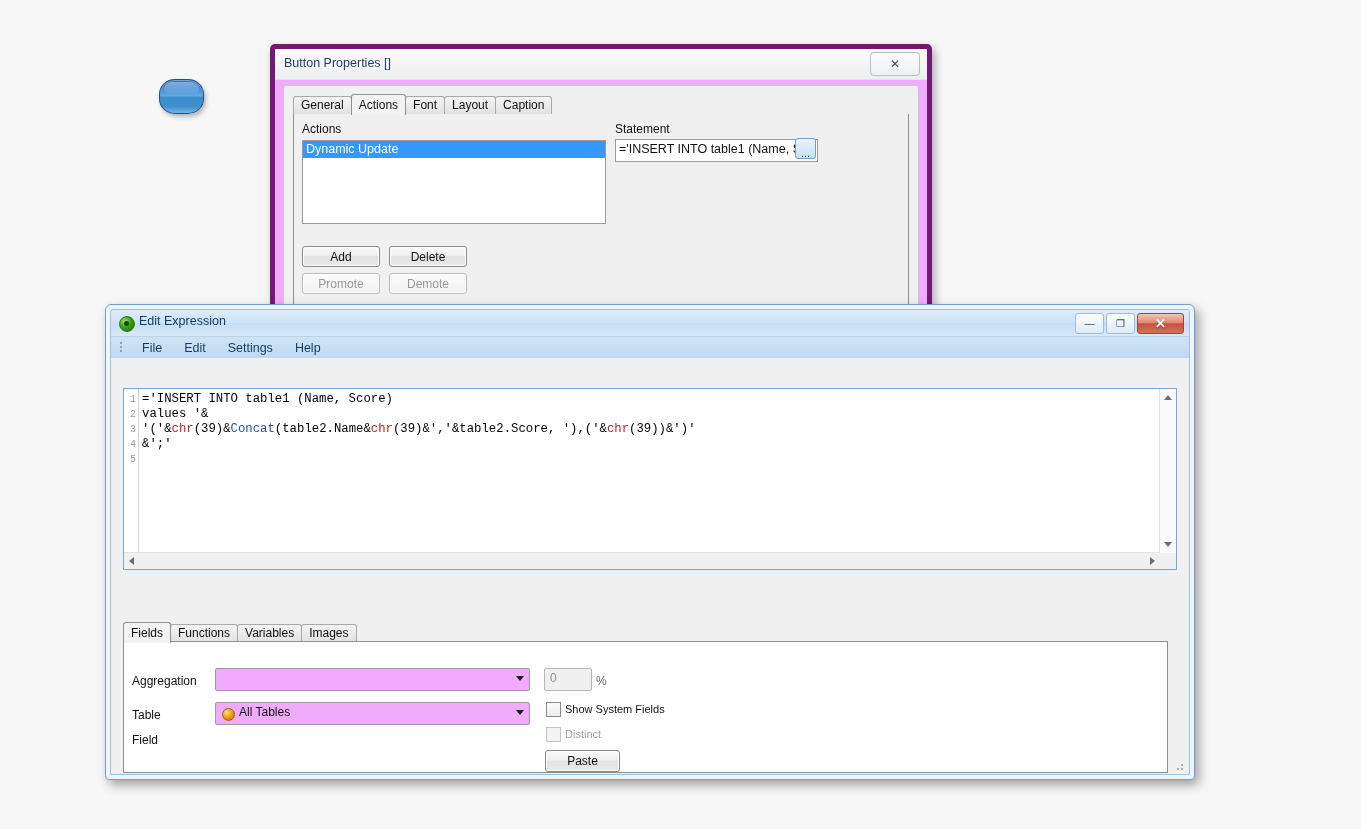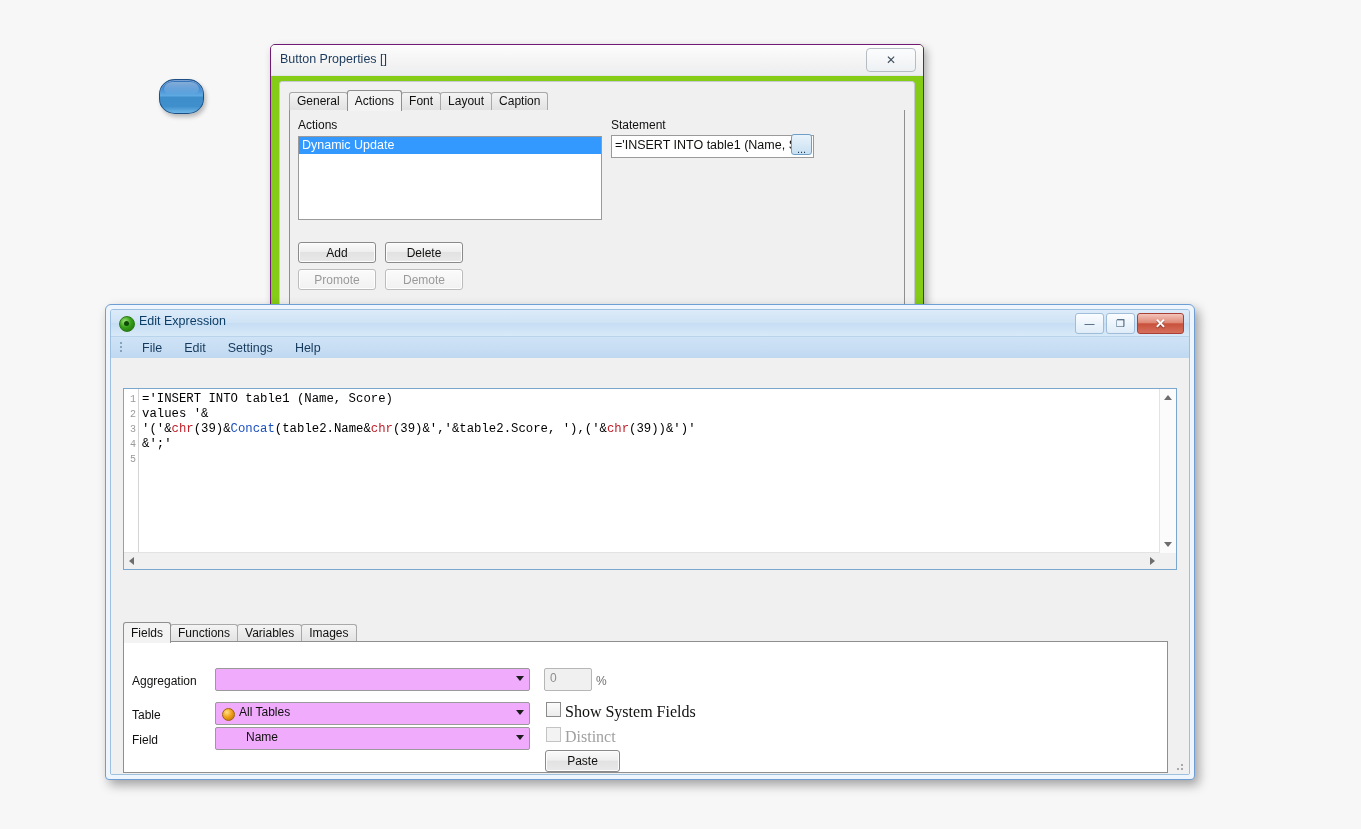--- a/index.html
+++ b/index.html
@@ -30,23 +30,23 @@
   
   .dlg {
     position: absolute;
     background: #f0f0f0;
     box-shadow: 3px 4px 9px rgba(0,0,0,0.30);
   }
 
   
   #btn-props {
     left: 270px; top: 44px; width: 652px; height: 300px;
-    border: 1px solid #701a75;
+    border: 5px solid #701a75;
     border-radius: 5px 5px 0 0;
-    background: #84cc16;
+    background: #f0abfc;
     overflow: hidden;
   }
   #btn-props .titlebar {
     height: 30px; position: relative;
     background: linear-gradient(to bottom, #fdfdfd 0%, #f4f4f4 55%, #eceef0 100%);
     border-bottom: 1px solid #e2e5e8;
   }
   #btn-props .title-text {
     position: absolute; left: 9px; top: 7px;
     font-size: 12.5px; color: #1b3a5c;
@@ -218,21 +218,21 @@
   .sphere {
     position: absolute; left: 6px; top: 5px; width: 11px; height: 11px; border-radius: 50%;
     background: radial-gradient(circle at 35% 30%, #ffe08a 0%, #f0a21b 45%, #b96a03 100%);
     border: 1px solid #a06208;
   }
   .chk {
     position: absolute; width: 13px; height: 13px; border: 1px solid #8b8b8b;
     background: linear-gradient(to bottom, #fbfbfb, #ececec);
   }
   .chk.disabled { border-color: #c3c3c3; background: #f3f3f3; }
-  .chk-lbl { position: absolute; font-size: 16px; color: #10100f; font-family: Liberation Serif, serif; }
+  .chk-lbl { position: absolute; font-size: 11px; color: #10100f; }
   .chk-lbl.disabled { color: #a0a0a0; }
   .grip-res { position: absolute; right: 6px; bottom: 4px; width: 10px; height: 10px; }
   .grip-res i { position:absolute; width:2px;height:2px;background:#a9a9a9; }
 </style>
 </head>
 <body>
 
 <div class="root">
 
   <div class="qv-button"></div>
@@ -344,26 +344,20 @@
           <div class="fld-label" style="left:8px; top:66px;">Table</div>
           <div class="combo" style="left:91px; top:60px; width:313px;">
             <span class="sphere"></span>
             <span style="padding-left:23px;">All Tables</span>
             <span class="arrowbox">
                 <span class="caret"></span>
               </span>
           </div>
 
           <div class="fld-label" style="left:8px; top:91px;">Field</div>
-          <div class="combo" style="left:91px; top:85px; width:313px;">
-            <span style="padding-left:30px;">Name</span>
-            <span class="arrowbox">
-                <span class="caret"></span>
-              </span>
-          </div>
 
           <div class="chk" style="left:422px; top:60px;"></div>
           <div class="chk-lbl" style="left:441px; top:61px;">Show System Fields</div>
 
           <div class="chk disabled" style="left:422px; top:85px;"></div>
           <div class="chk-lbl disabled" style="left:441px; top:86px;">Distinct</div>
 
           <div class="win-btn" style="left:421px; top:108px; width:73px; height:20px;">Paste</div>
         </div>
 

